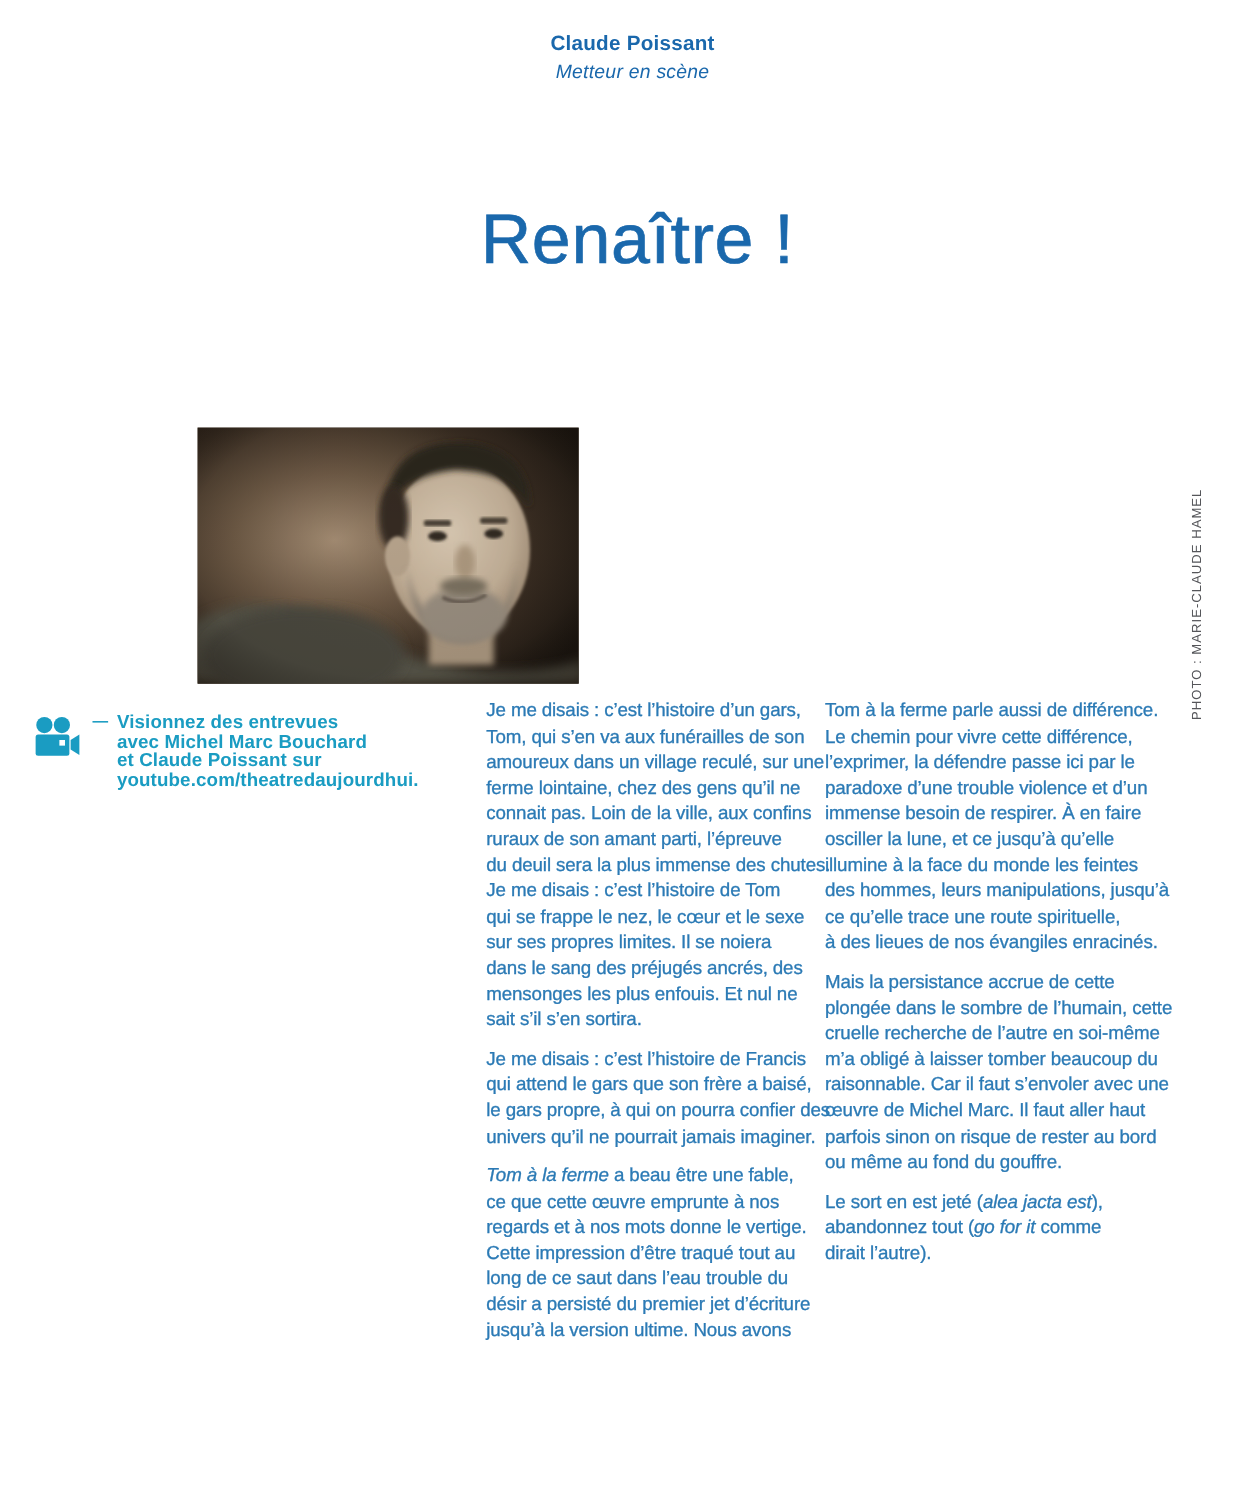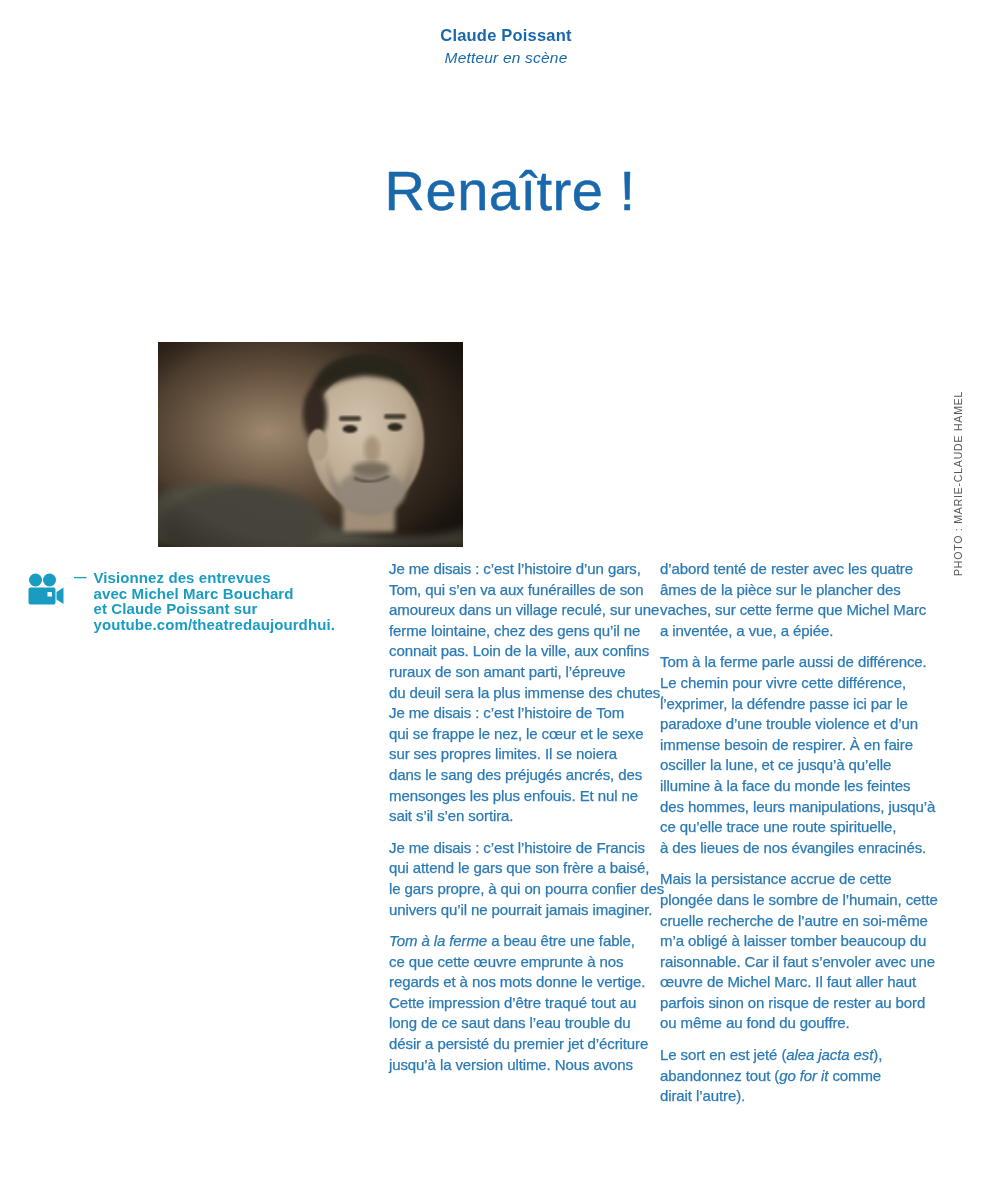--- a/index.html
+++ b/index.html
@@ -186,24 +186,20 @@
     <p><i>Tom à la ferme</i> a beau être une fable,
 ce que cette œuvre emprunte à nos
 regards et à nos mots donne le vertige.
 Cette impression d’être traqué tout au
 long de ce saut dans l’eau trouble du
 désir a persisté du premier jet d’écriture
 jusqu’à la version ultime. Nous avons</p>
   </div>
 
   <div class="col col-right">
-    <p>d’abord tenté de rester avec les quatre
-âmes de la pièce sur le plancher des
-vaches, sur cette ferme que Michel Marc
-a inventée, a vue, a épiée.</p>
     <p>Tom à la ferme parle aussi de différence.
 Le chemin pour vivre cette différence,
 l’exprimer, la défendre passe ici par le
 paradoxe d’une trouble violence et d’un
 immense besoin de respirer. À en faire
 osciller la lune, et ce jusqu’à qu’elle
 illumine à la face du monde les feintes
 des hommes, leurs manipulations, jusqu’à
 ce qu’elle trace une route spirituelle,
 à des lieues de nos évangiles enracinés.</p>

